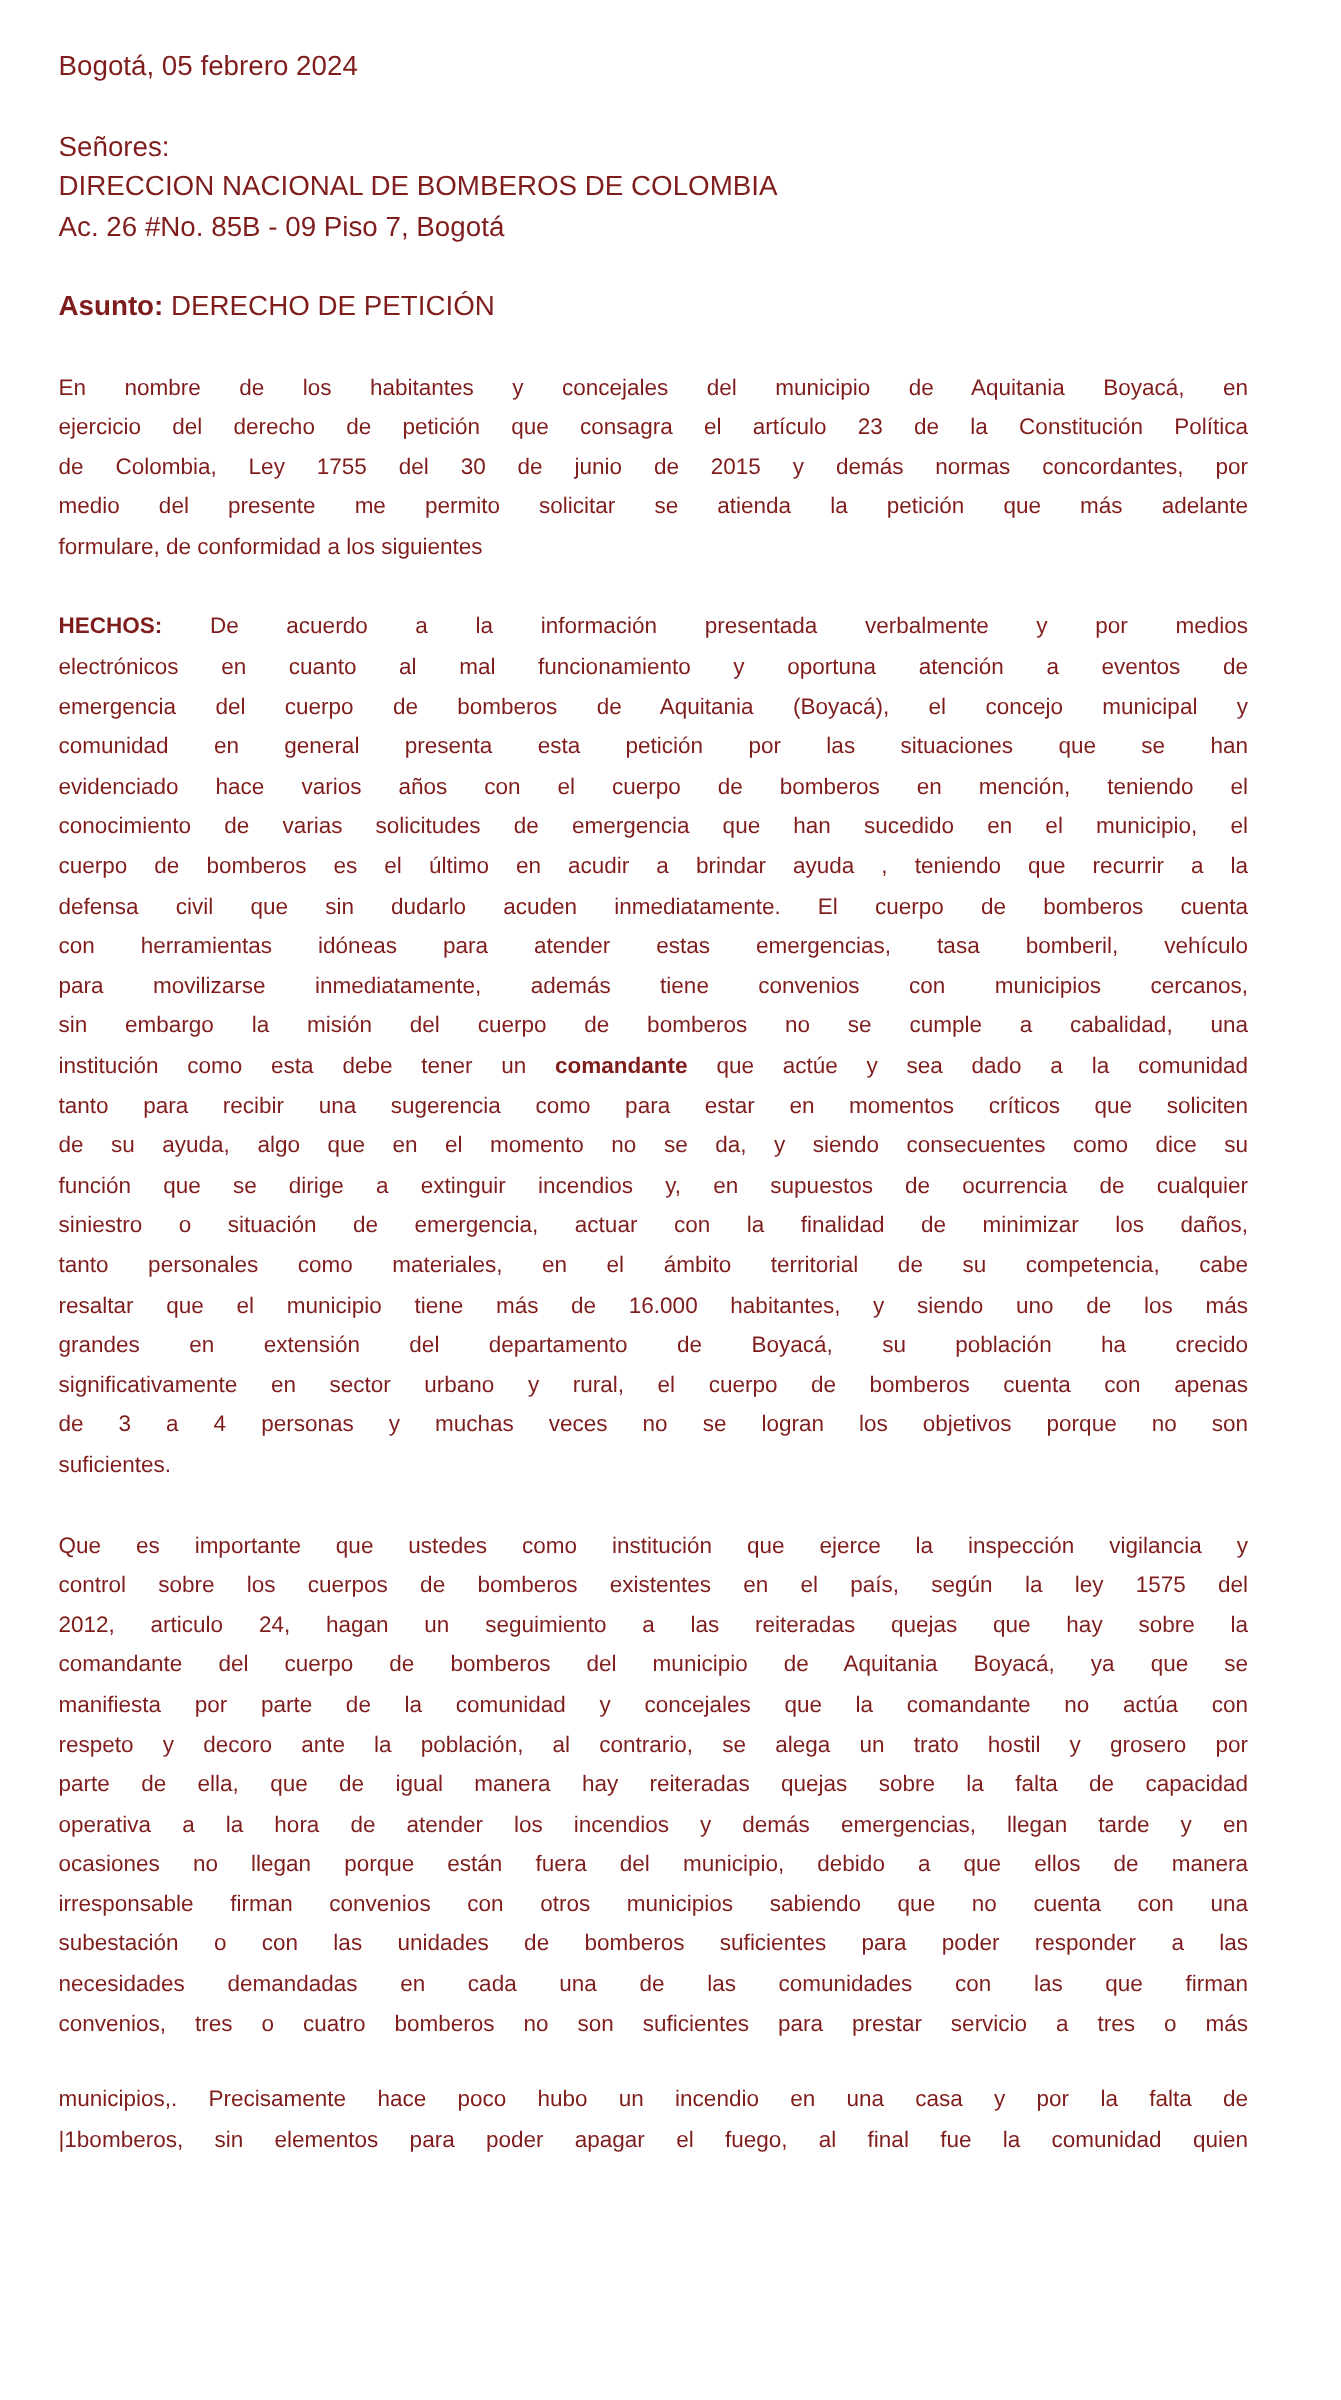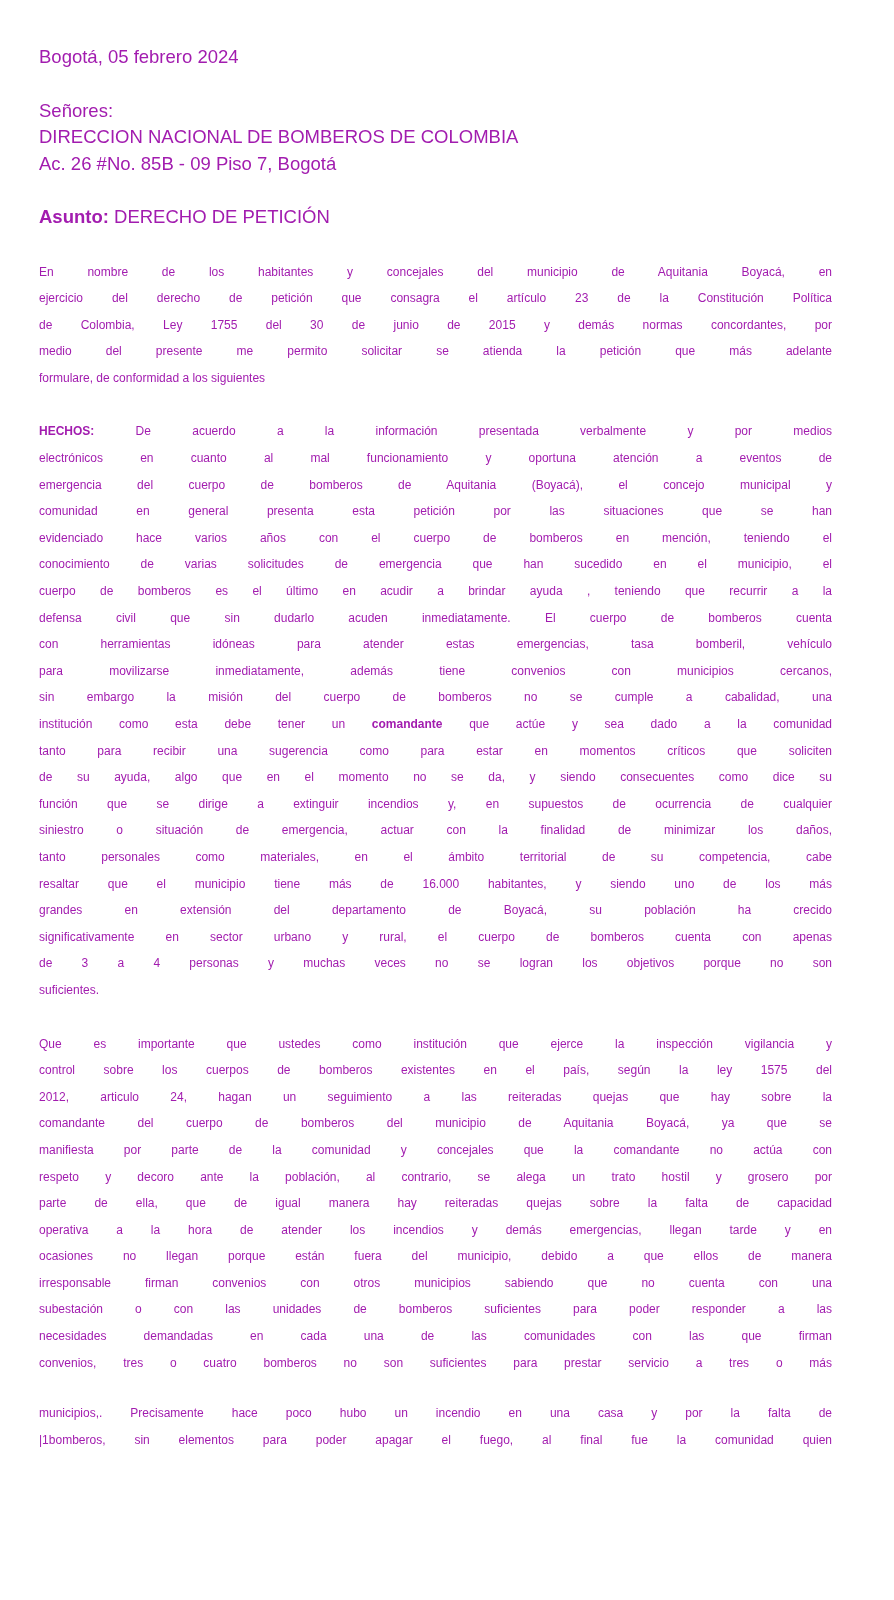--- a/index.html
+++ b/index.html
@@ -1,26 +1,26 @@
 <!DOCTYPE html>
 <html><head>
 <meta charset="utf-8">
 <style>
   html, body { margin: 0; padding: 0; background: #ffffff; }
   body { width: 894px; height: 1600px; overflow: hidden; position: relative; }
   .page {
-    position: absolute; left: 39px; top: 44px; width: 793px;
-    color: #a21caf;
+    position: absolute; left: 39px; top: 31px; width: 793px;
+    color: #7f1d1d;
     font-family: "Liberation Sans", sans-serif;
   }
   .hdr-line { font-size: 18.5px; line-height: 26.5px; white-space: nowrap; }
   .gap { height: 27px; }
   .body-p {
     font-family: "Liberation Sans", sans-serif;
-    font-size: 12px;
+    font-size: 15px;
     line-height: 26.6px;
     text-align: justify;
     transform-origin: left top;
     margin: 0;
   }
   .body-line { display: block; white-space: nowrap; text-align: justify; text-align-last: justify; width: 793px; }
   .body-line.last { text-align-last: left; }
   b { font-weight: bold; }
   .para-gap { height: 27px; }
 </style>

